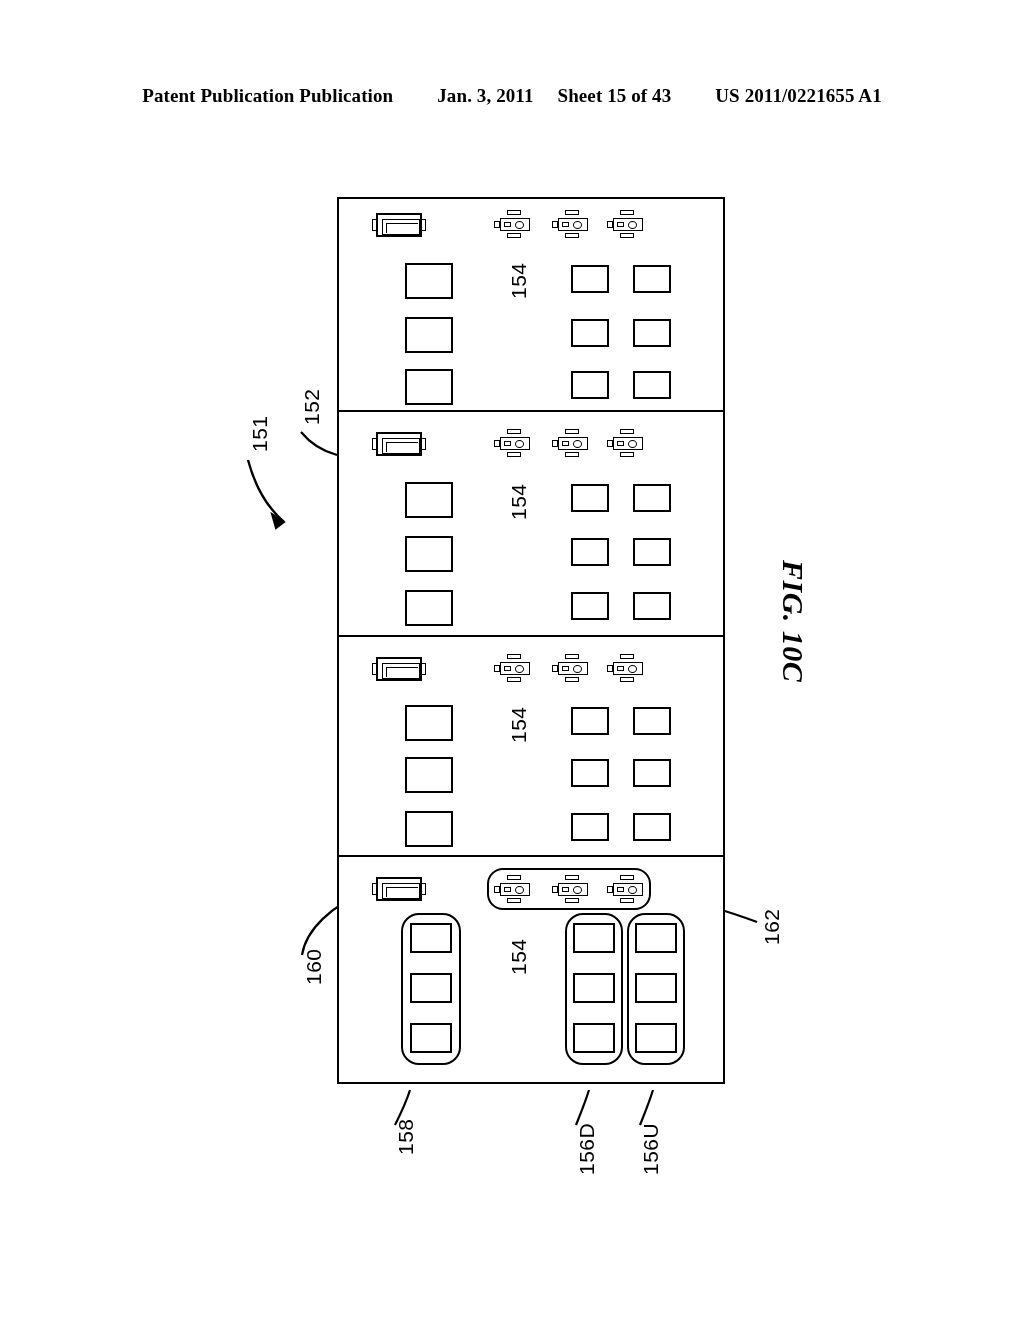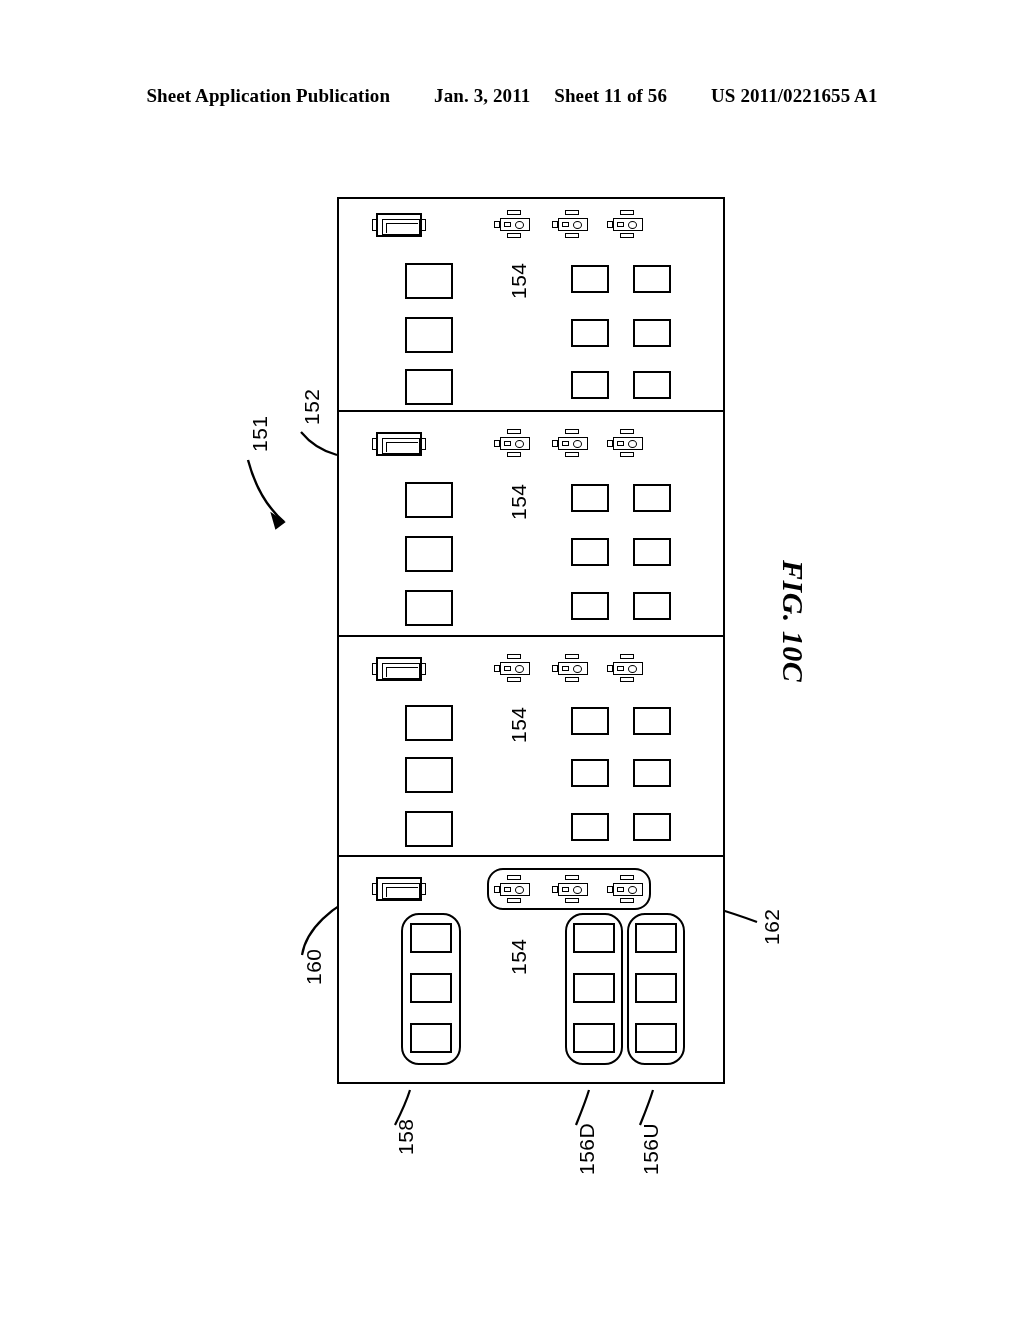--- a/index.html
+++ b/index.html
@@ -252,25 +252,25 @@
     top: 0;
     width: 1024px;
     height: 1320px;
     pointer-events: none;
   }
 </style>
 </head>
 <body>
 
 <div id="pub-header">
-  <span class="hdr-seg">Sheet Application Publication</span>
+  <span class="hdr-seg">Patent Publication Publication</span>
   <span class="gap-lg"></span>
   <span class="hdr-seg">Jan. 3, 2011</span>
   <span class="gap-md"></span>
-  <span class="hdr-seg">Sheet 11 of 56</span>
+  <span class="hdr-seg">Sheet 15 of 43</span>
   <span class="gap-lg"></span>
   <span class="hdr-seg">US 2011/0221655 A1</span>
 </div>
 
 <div id="fig-label">FIG. 10C</div>
 
 <svg id="leaders" viewBox="0 0 1024 1320">
 
   <path d="M 248 460 C 256 490, 268 508, 284 522" stroke="#000" stroke-width="2.4" fill="none"></path>
   <path d="M 284 522 L 272 514 L 276 528 Z" fill="#000" stroke="#000" stroke-width="2"></path>

